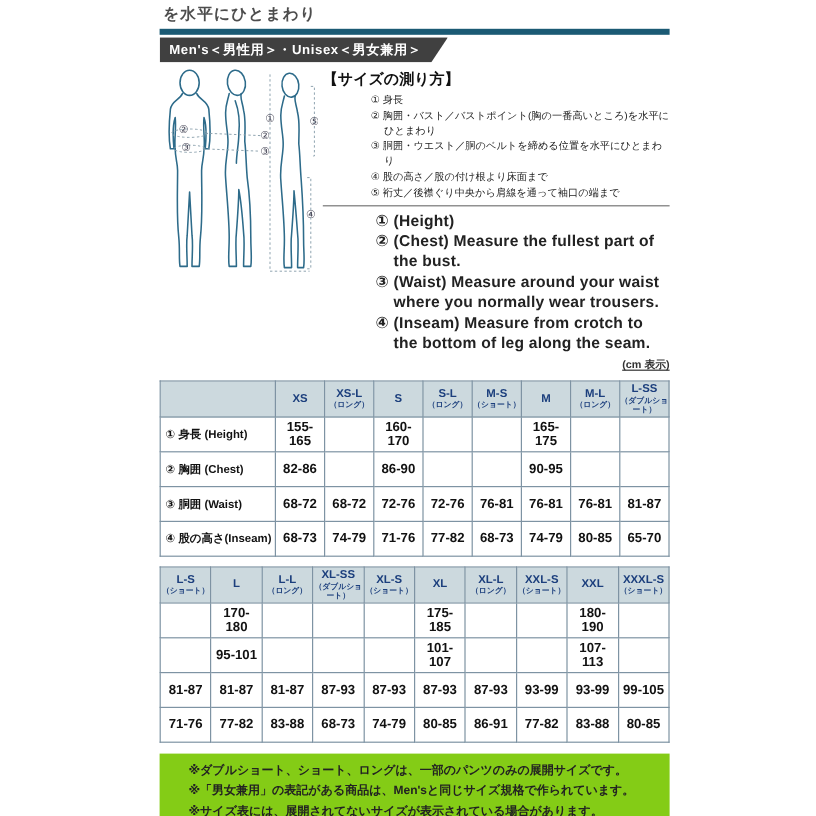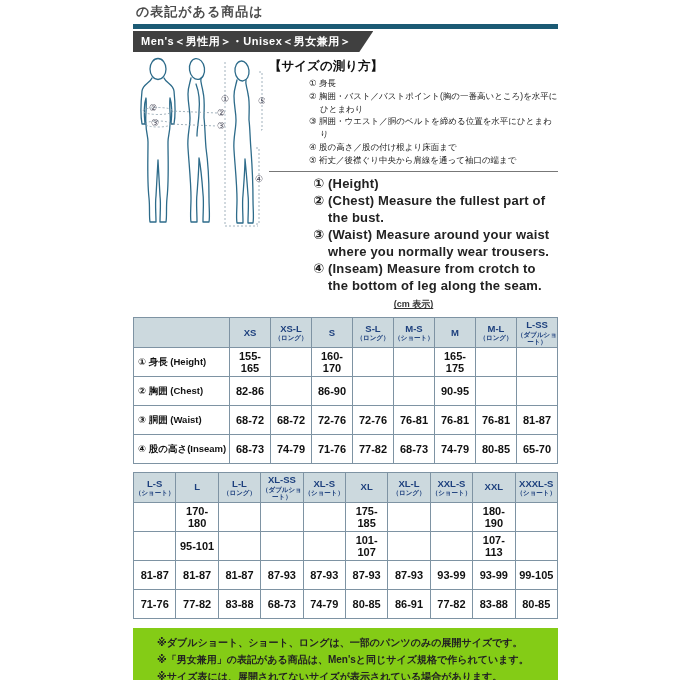--- a/index.html
+++ b/index.html
@@ -16,21 +16,21 @@
     clip-path:polygon(0 0,100% 0,calc(100% - 14px) 100%,0 100%);
   }
   .measure-section{display:flex;margin-top:4px;}
   .figures{width:132px;flex:none;}
   .instructions{flex:1;padding-left:4px;}
   .measure-heading{font-size:12.5px;font-weight:bold;color:#111;margin:2px 0 2px;}
   ul.plain{list-style:none;margin:0;padding:0;}
   .jp-list li{font-size:8.5px;line-height:1.5;color:#222;text-indent:-11px;padding-left:11px;margin-left:40px;}
   .divider{border-top:1px solid #777;margin:5px 0 4px;}
   .en-list li{font-size:13px;line-height:1.3;color:#222;letter-spacing:0.2px;text-indent:-15px;padding-left:15px;font-weight:bold;margin-left:44px;}
-  .cm-note{text-align:center;font-size:9px;color:#333;margin-top:4px;font-weight:bold;text-decoration:underline;}
+  .cm-note{text-align:right;font-size:9px;color:#333;margin-top:4px;font-weight:bold;text-decoration:underline;}
   table.sz{width:425px;border-collapse:collapse;table-layout:fixed;}
   table.sz th,table.sz td{border:1px solid #7e93a3;}
   table.sz thead th{
     background:#ccd9de;color:#1c3f7d;font-weight:bold;font-size:9.5px;
     padding:2px 0;line-height:1.1;text-align:center;vertical-align:middle;
   }
   table.sz thead th .sub{font-size:6.5px;font-weight:bold;color:#1c3f7d;}
   table.sz td{
     text-align:center;font-size:11px;font-weight:bold;color:#111;
     height:26px;background:#fff;overflow:hidden;
@@ -52,21 +52,21 @@
   .notes-box li{font-size:10px;font-weight:bold;color:#222;line-height:1.7;}
   .wr-head{margin-top:11px;display:flex;align-items:baseline;}
   .wr-title{font-size:15px;font-weight:bold;color:#555;letter-spacing:1px;}
   svg text{font-family:"DejaVu Sans","Liberation Sans",sans-serif;}
 </style>
 </head>
 <body>
 
 <div class="content">
 
-  <div class="page-title">の表記がある商品は</div>
+  <div class="page-title">を水平にひとまわり</div>
   <div class="title-bar"></div>
   <div>
     <span class="banner">Men's＜男性用＞・Unisex＜男女兼用＞</span>
   </div>
 
   <div class="measure-section">
     <div class="figures">
       <svg width="132" height="178" viewBox="0 0 132 178">
         <g fill="none" stroke="#2d6b8a" stroke-width="1.3" stroke-linejoin="round" stroke-linecap="round">
 

